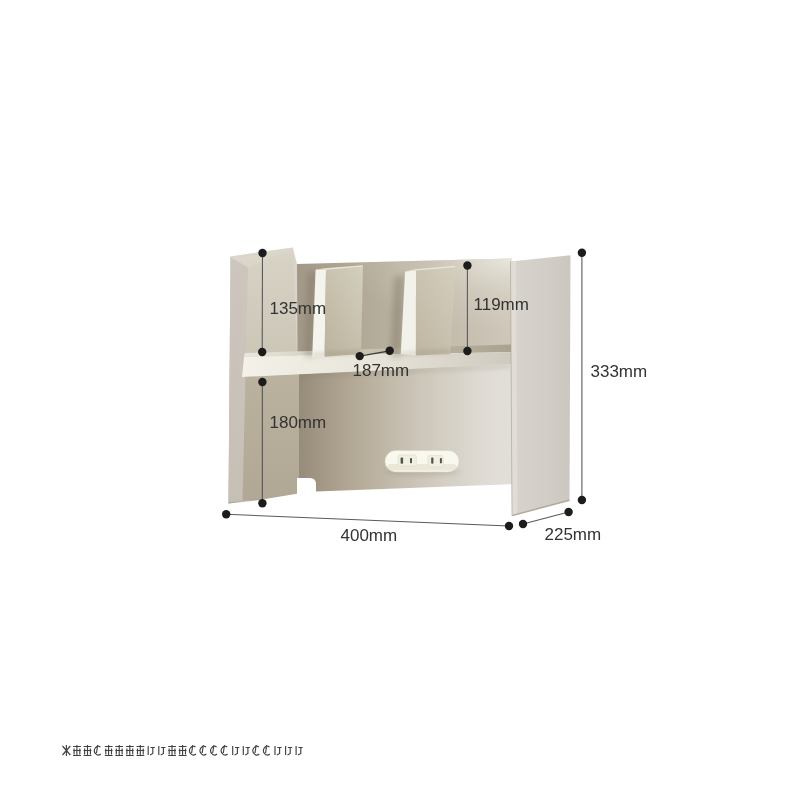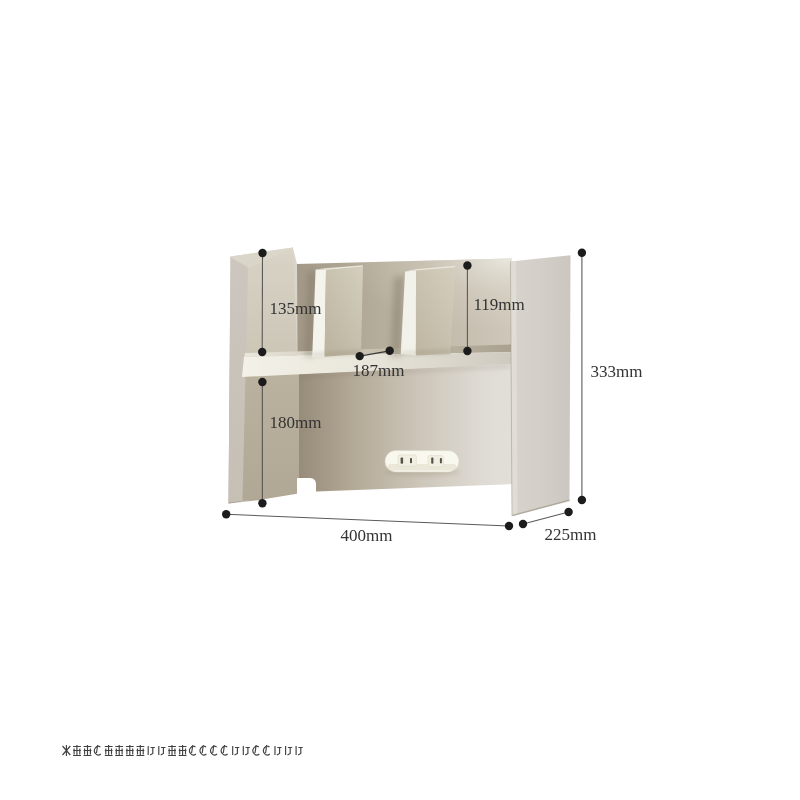--- a/index.html
+++ b/index.html
@@ -1,16 +1,16 @@
 <!DOCTYPE html>
 <html><head>
 <meta charset="utf-8">
 <style>
   html,body{margin:0;padding:0;background:#ffffff;}
-  .page{width:800px;height:800px;position:relative;font-family:Liberation Serif, serif;}
+  .page{width:800px;height:800px;position:relative;font-family:Liberation Sans, sans-serif;}
 </style>
 </head>
 <body>
 <div class="page">
 <svg width="800" height="800" viewBox="0 0 800 800" xmlns="http://www.w3.org/2000/svg">
 <defs>
   <linearGradient id="gBackUp" x1="0" y1="0" x2="1" y2="0">
     <stop offset="0" stop-color="#a39887"></stop>
     <stop offset="0.4" stop-color="#b6ae9c"></stop>
     <stop offset="0.78" stop-color="#c6beaf"></stop>

